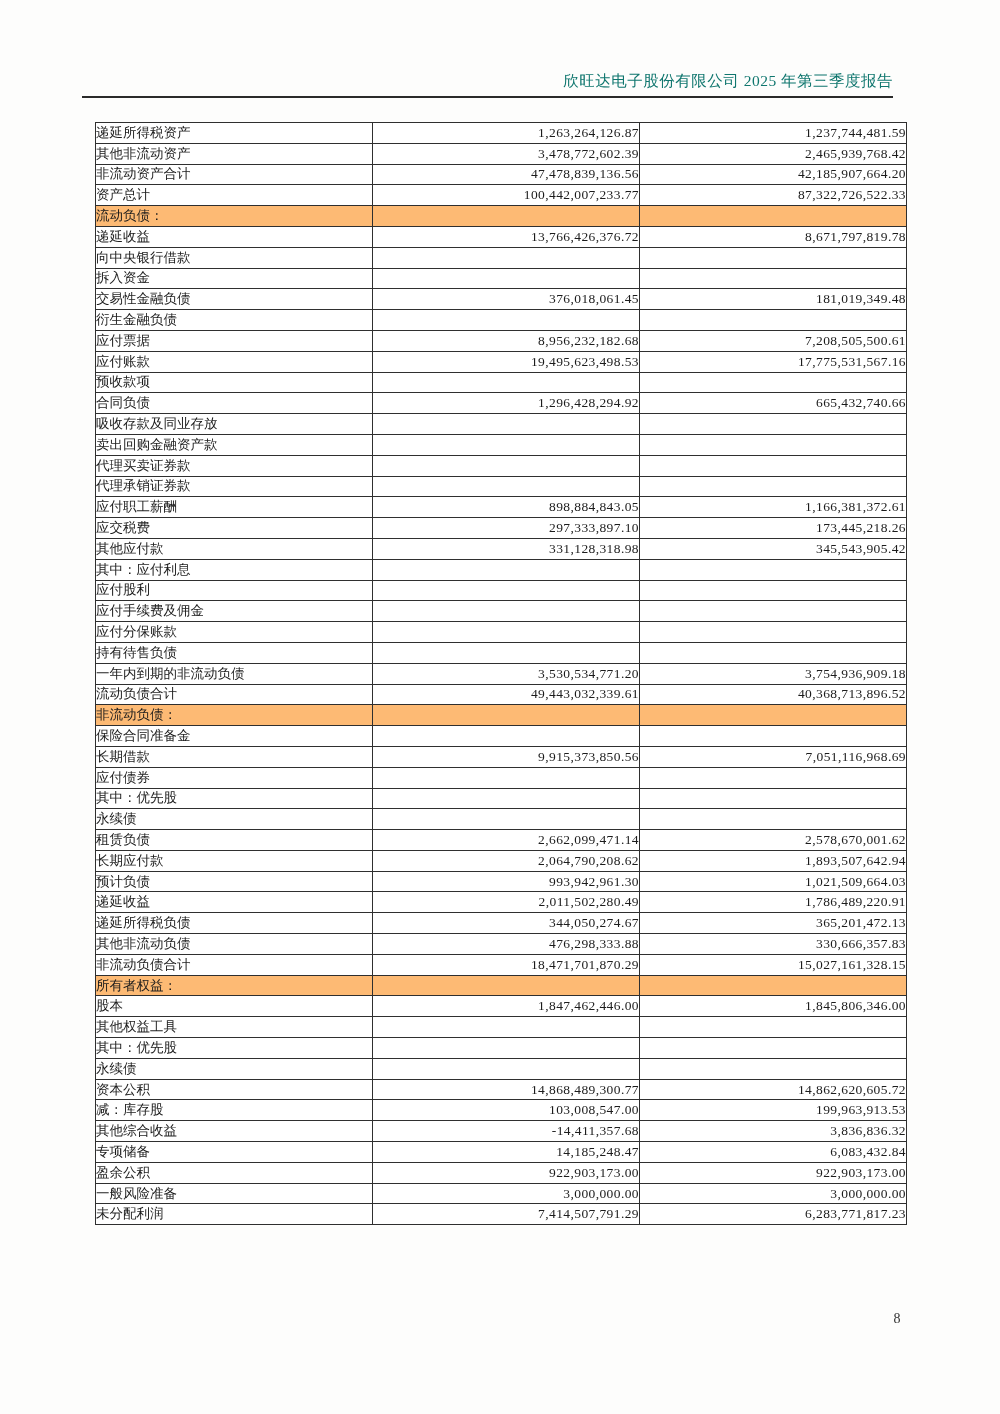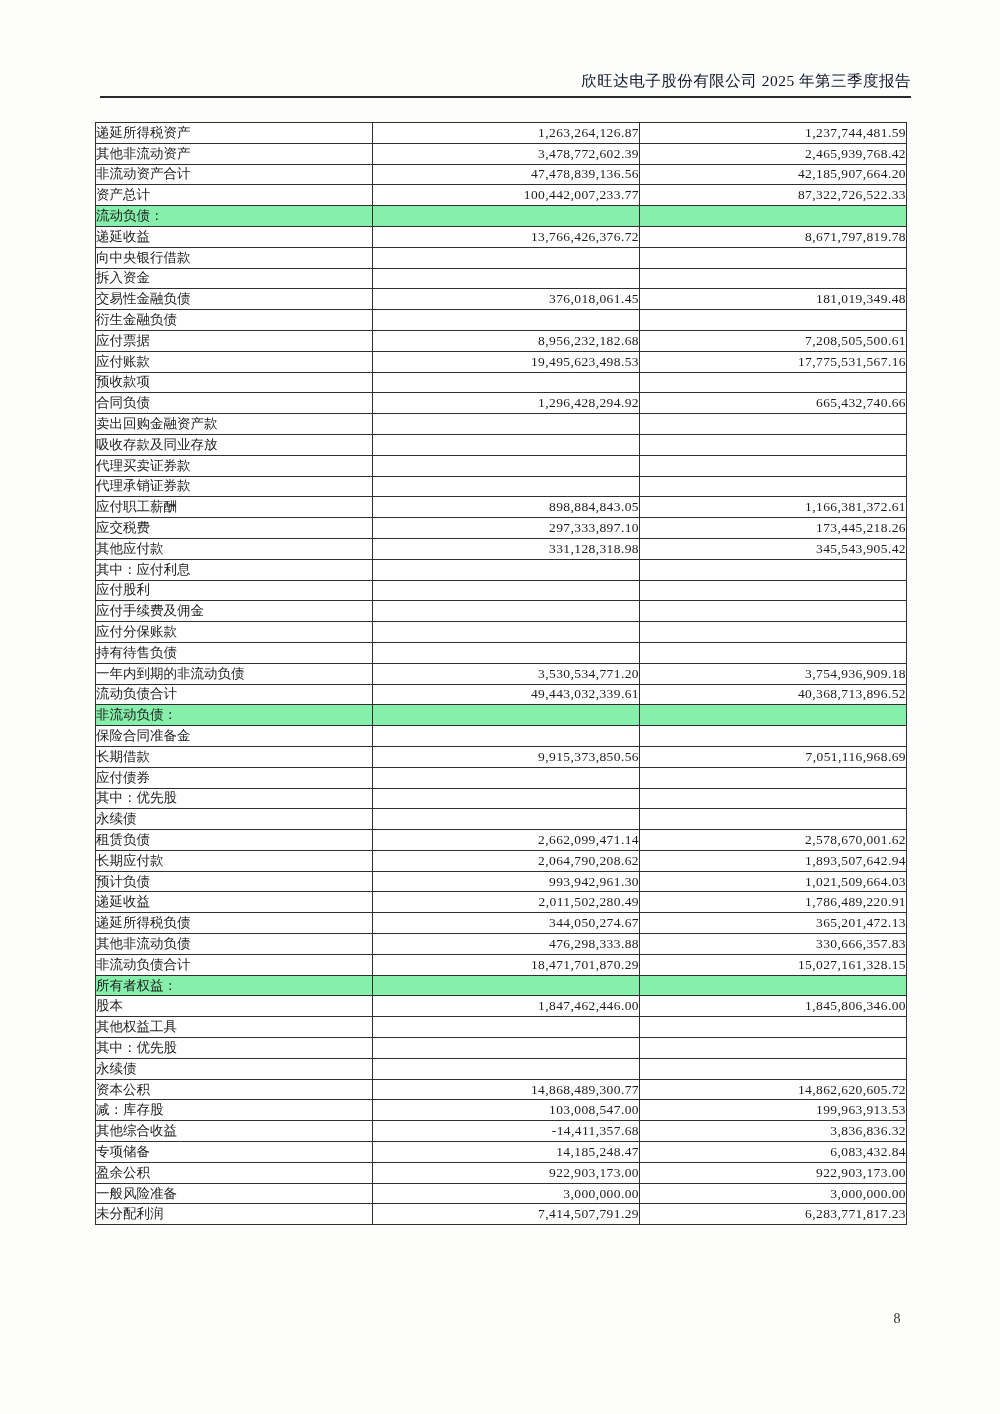--- a/index.html
+++ b/index.html
@@ -11,29 +11,29 @@
   }
   #page {
     position: relative;
     width: 1000px; height: 1414px;
     background: #fdfdfc;
     overflow: hidden;
   }
   
   .report-header {
     position: absolute;
-    left: 100px; top: 70px;
+    left: 82px; top: 70px;
     width: 811px;
     text-align: right;
     font-size: 15.5px;
     letter-spacing: 0.5px;
     line-height: 22px;
     padding-bottom: 4px;
     border-bottom: 2px solid #2a2a2a;
-    color: #0f172a;
+    color: #0f766e;
   }
   
   table.sheet {
     position: absolute;
     left: 95px; top: 122px;
     width: 811px;
     border-collapse: collapse;
     table-layout: fixed;
     border-radius: 31px;
   }
@@ -47,21 +47,21 @@
     vertical-align: middle;
     background: #ffffff;
   }
   td.c-label { text-align: left; }
   td.c-num {
     text-align: right;
     padding-right: 8px;
     letter-spacing: 0.4px;
     font-variant-numeric: tabular-nums;
   }
-  tr.section td { background: #86efac; }
+  tr.section td { background: #fdba74; }
   .ind0 { padding-left: 8px; }
   .ind1 { padding-left: 25px; }
   .ind2 { padding-left: 41px; }
   .ind3 { padding-left: 88px; }
   
   .page-number {
     position: absolute;
     left: 884px; top: 1311px;
     width: 26px;
     text-align: center;
@@ -149,26 +149,26 @@
     <td class="c-label ind1">预收款项</td>
     <td class="c-num"></td>
     <td class="c-num"></td>
   </tr>
         <tr>
     <td class="c-label ind1">合同负债</td>
     <td class="c-num">1,296,428,294.92</td>
     <td class="c-num">665,432,740.66</td>
   </tr>
         <tr>
+    <td class="c-label ind1">吸收存款及同业存放</td>
+    <td class="c-num"></td>
+    <td class="c-num"></td>
+  </tr>
+        <tr>
     <td class="c-label ind1">卖出回购金融资产款</td>
-    <td class="c-num"></td>
-    <td class="c-num"></td>
-  </tr>
-        <tr>
-    <td class="c-label ind1">吸收存款及同业存放</td>
     <td class="c-num"></td>
     <td class="c-num"></td>
   </tr>
         <tr>
     <td class="c-label ind1">代理买卖证券款</td>
     <td class="c-num"></td>
     <td class="c-num"></td>
   </tr>
         <tr>
     <td class="c-label ind1">代理承销证券款</td>

